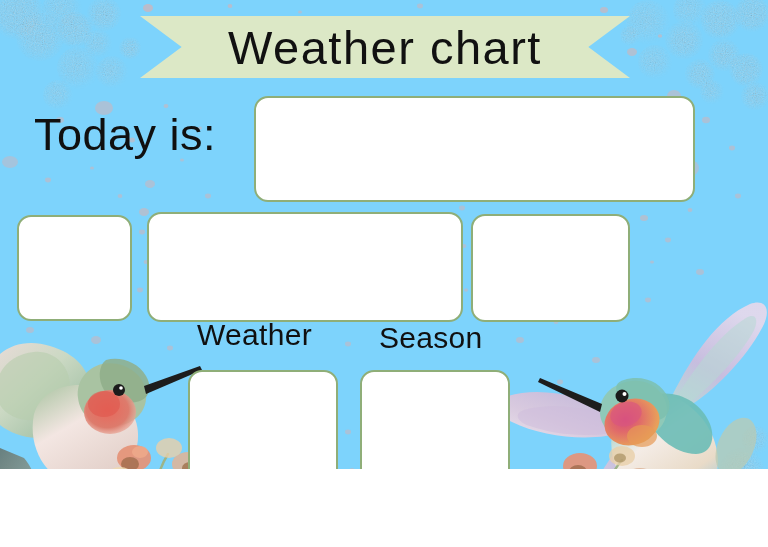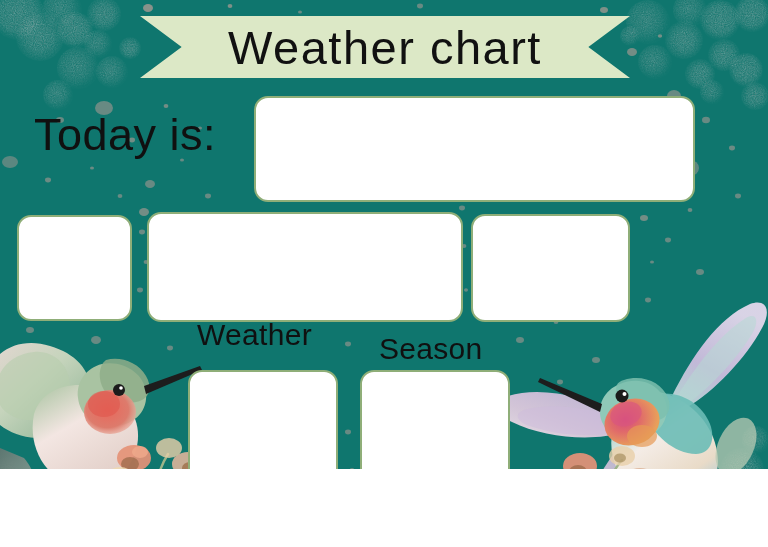--- a/index.html
+++ b/index.html
@@ -1,21 +1,21 @@
 <!DOCTYPE html>
 <html><head>
 <meta charset="utf-8">
 <style>
   html,body{margin:0;padding:0;}
   body{
     width:768px;height:547px;overflow:hidden;
     font-family:"DejaVu Sans", sans-serif;
     background:#ffffff;
   }
-  #page{position:relative;width:768px;height:469px;overflow:hidden;background:#0f766e;}
+  #page{position:relative;width:768px;height:469px;overflow:hidden;background:#7dd3fc;}
 
   
   .bg-layer{position:absolute;inset:0;pointer-events:none;}
 
   
   #banner{
     position:absolute;left:140px;top:16px;width:490px;height:62px;
     background:#dce8c6;
     clip-path:polygon(0 0, 100% 0, 100% 100%, 0 100%, 7% 50%);
     display:flex;align-items:center;justify-content:center;
@@ -390,20 +390,20 @@
     <span></span>
   </div>
 
   <div class="caption" style="left:197px;top:320px;text-align:right;">Weather</div>
 
   <div class="field" style="left:188px;top:370px;width:150px;height:165px;">
     <span></span>
     <div class="strip"></div>
   </div>
 
-  <div class="caption" style="left:379px;top:334px;">Season</div>
+  <div class="caption" style="left:379px;top:323px;">Season</div>
 
   <div class="field" style="left:360px;top:370px;width:150px;height:165px;">
     <span></span>
     <div class="strip"></div>
   </div>
 
 </div>
 
 </body></html>

